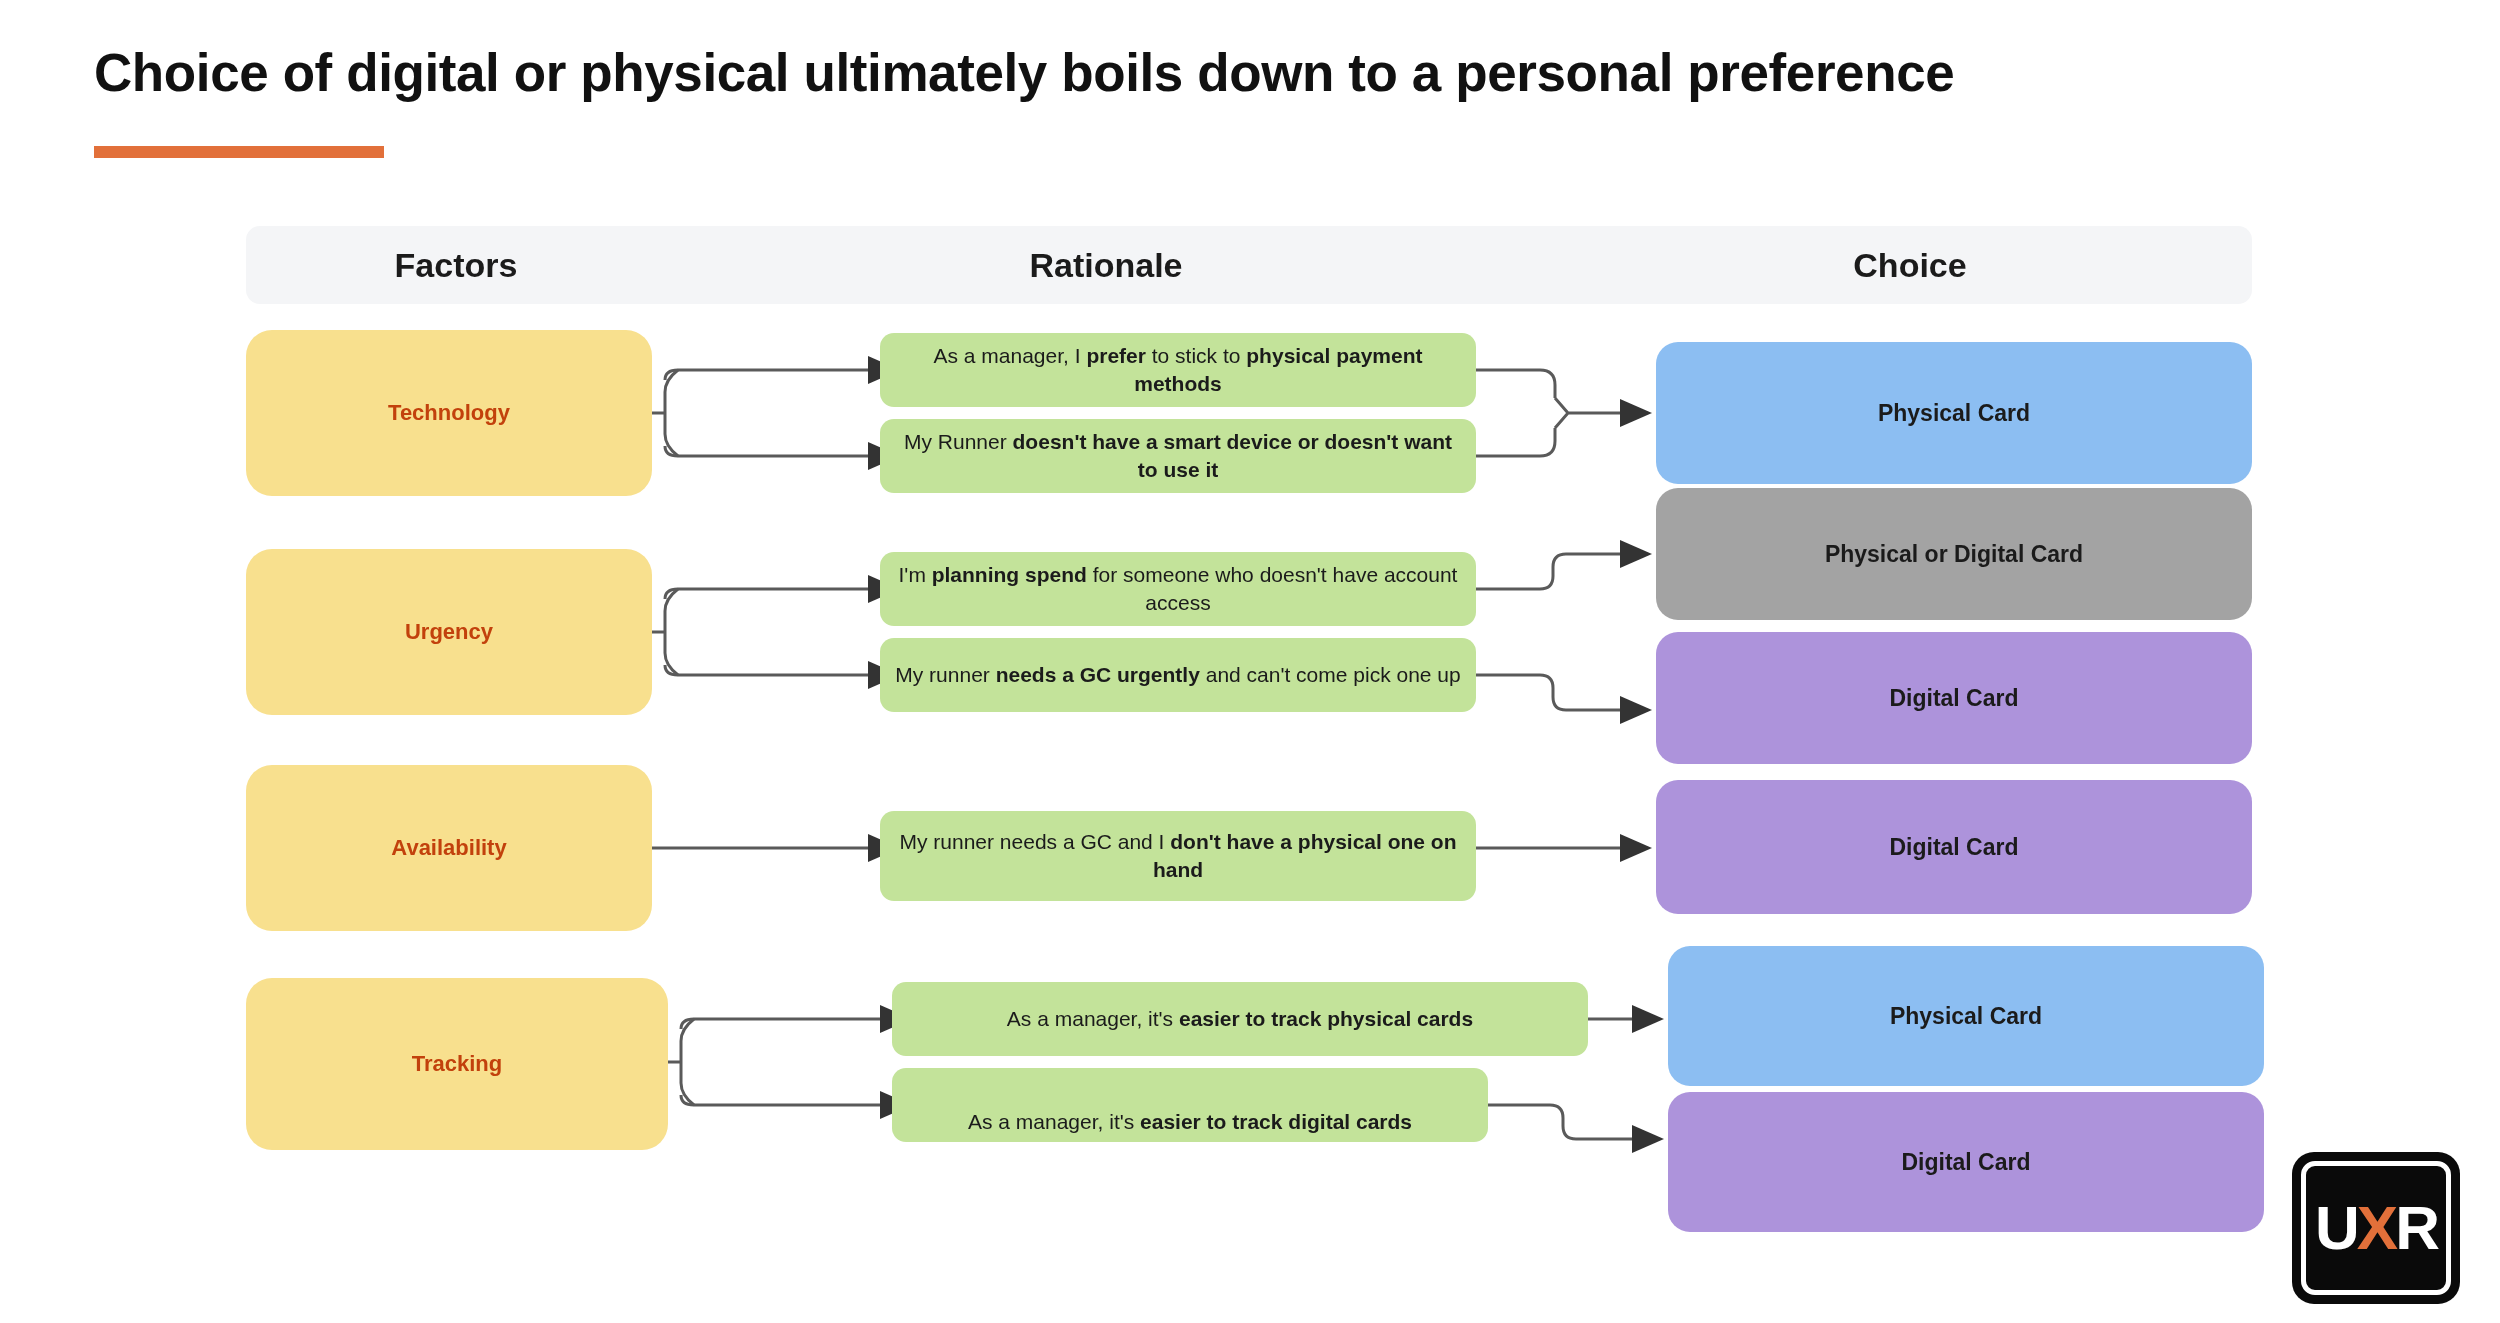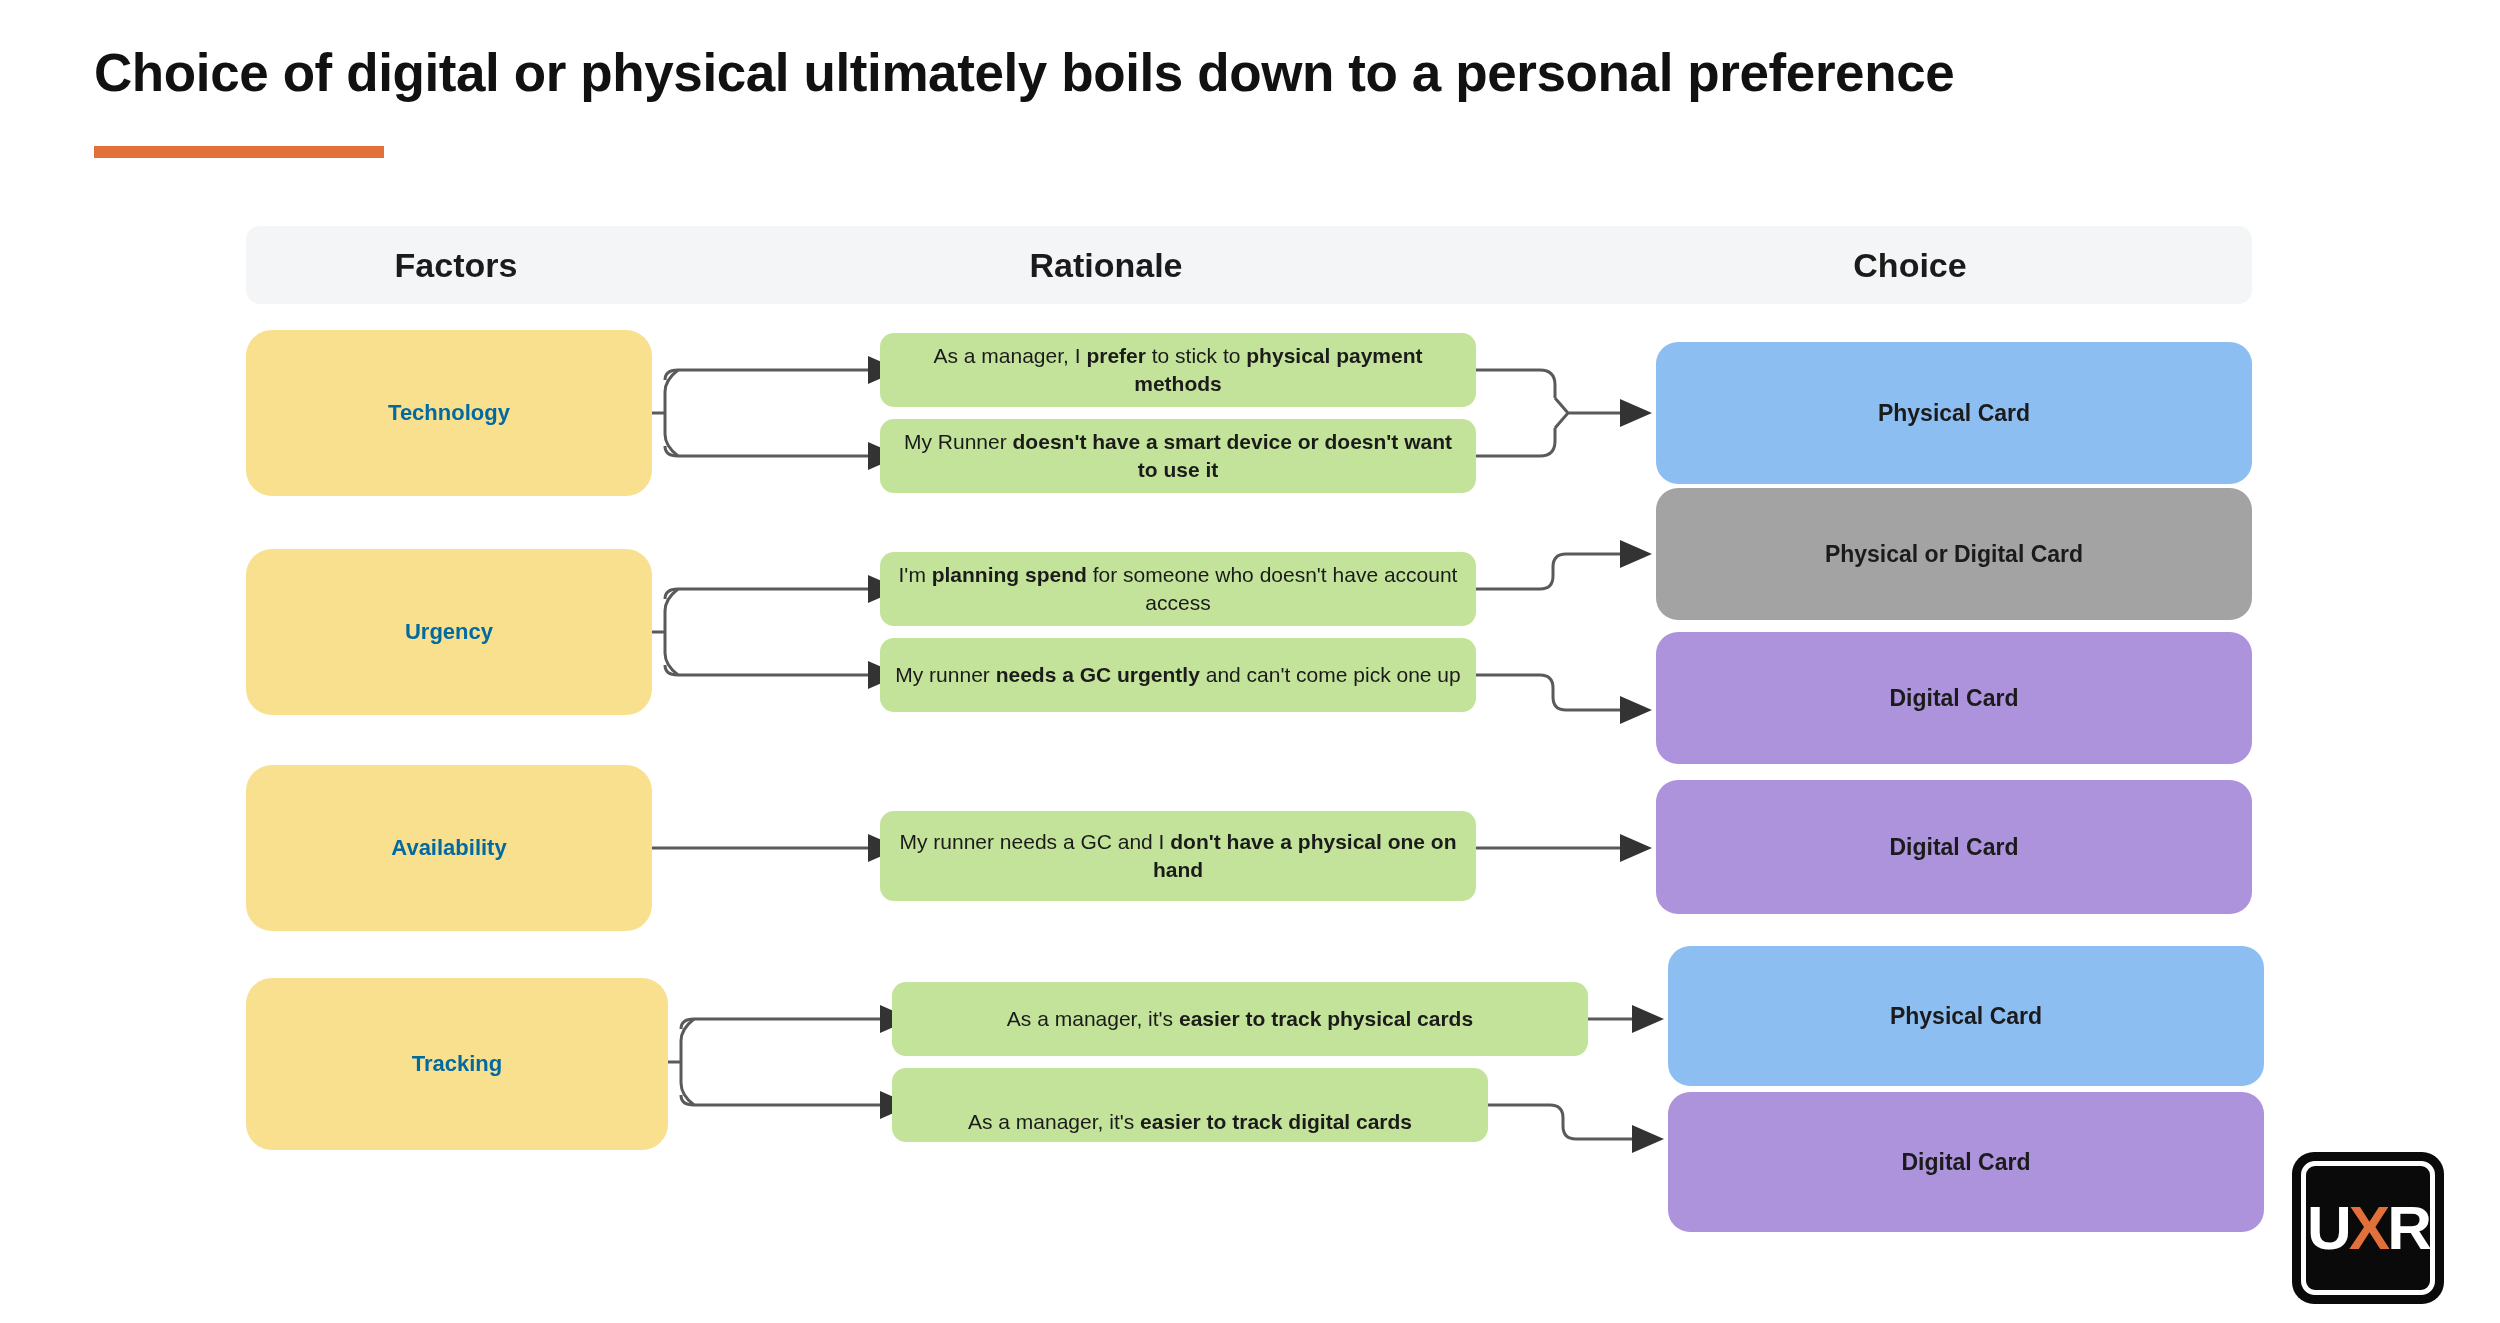--- a/index.html
+++ b/index.html
@@ -68,21 +68,21 @@
     align-items: center;
     justify-content: center;
     text-align: center;
     box-sizing: border-box;
   }
   .factor-box {
     background: #F8E08E;
     border-radius: 26px;
     font-size: 22px;
     font-weight: bold;
-    color: #0369a1;
+    color: #c2410c;
     left: 246px;
     width: 406px;
   }
   .rationale-box {
     background: #C3E39A;
     border-radius: 14px;
     font-size: 21px;
     font-weight: normal;
     color: #1b1b1b;
     line-height: 1.35;
@@ -108,21 +108,21 @@
     stroke: #5a5a5a;
     stroke-width: 3;
   }
   .arrow-head { fill: #333333; }
 
   
   .logo {
     position: absolute;
     left: 2292px;
     top: 1152px;
-    width: 152px;
+    width: 168px;
     height: 152px;
     background: #0a0a0a;
     border-radius: 22px;
     box-sizing: border-box;
     padding: 9px;
   }
   .logo-inner {
     width: 100%;
     height: 100%;
     border: 5px solid #ffffff;

